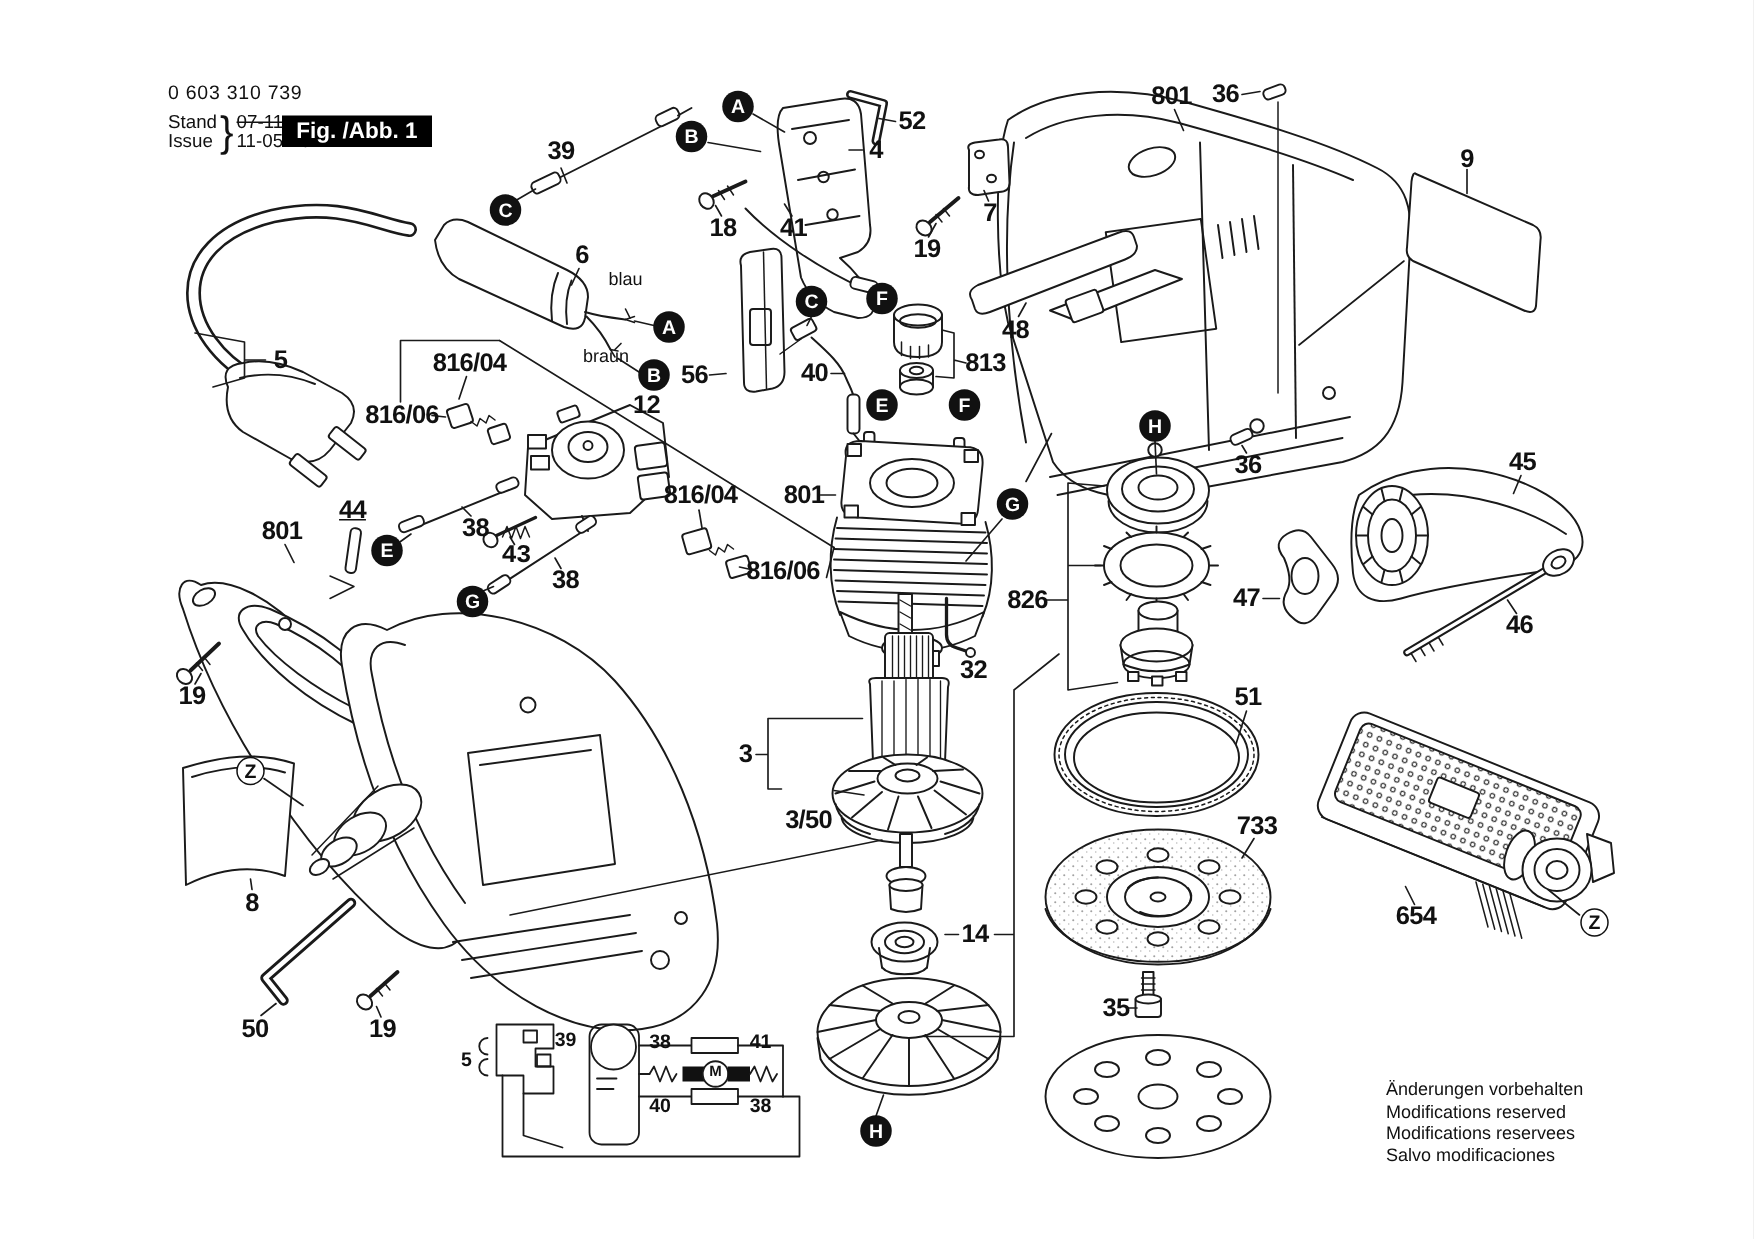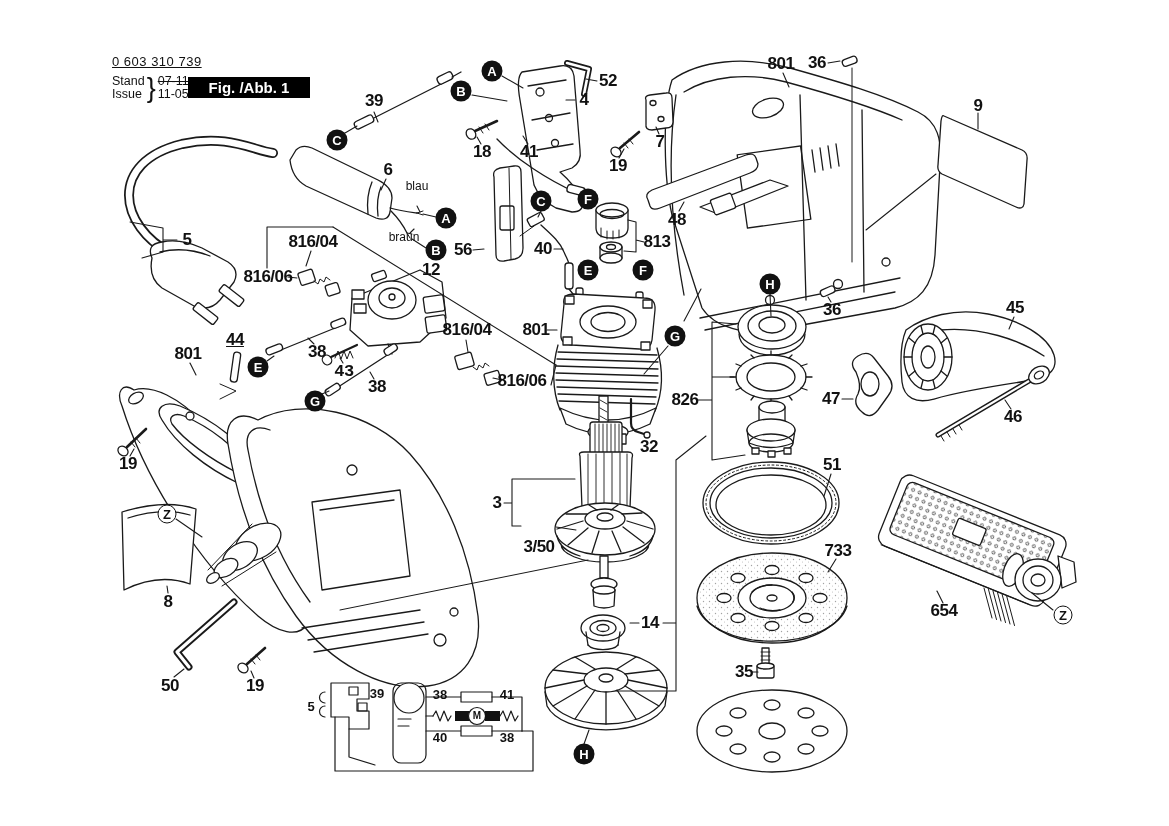--- a/index.html
+++ b/index.html
@@ -1,25 +1,25 @@
 <!DOCTYPE html>
 <html><head>
 <meta charset="utf-8">
 <style>
   html,body{margin:0;padding:0;background:#e8e8e8;}
   .canvas{position:relative;width:1169px;height:826px;background:#ffffff;overflow:hidden;
           font-family:"Liberation Sans",sans-serif;color:#111;}
   .canvas svg{position:absolute;left:0;top:0;}
   .hdr{position:absolute;left:112px;top:54px;}
-  .pn{font-size:13px;letter-spacing:.5px;text-decoration:underline;}
+  .pn{font-size:13px;letter-spacing:.5px;}
   .si{display:flex;align-items:center;margin-top:6px;font-size:12.5px;line-height:13px;}
   .sicol{display:flex;flex-direction:column;}
   .brace{font-size:27px;font-weight:400;margin:0 2px;transform:scaleY(1.05);}
   .strike{text-decoration:line-through;}
-  .figbox{position:absolute;left:188px;top:77px;width:122px;height:21px;background:#000;color:#fff;
+  .figbox{position:absolute;left:188px;top:77px;width:100px;height:21px;background:#000;color:#fff;
           font-weight:bold;font-size:15px;display:flex;align-items:center;justify-content:center;}
   .footer{position:absolute;left:924px;top:719px;font-size:12px;line-height:14.6px;}
   .plabel{position:absolute;transform:translate(-50%,-50%);font-weight:bold;font-size:17px;
           letter-spacing:-0.5px;white-space:nowrap;}
   .wlabel{position:absolute;transform:translate(-50%,-50%);font-size:12px;white-space:nowrap;}
   .slabel{position:absolute;transform:translate(-50%,-50%);font-weight:bold;font-size:13px;}
   .slabel.msmall{font-size:10px;}
   .callout{position:absolute;transform:translate(-50%,-50%);width:21px;height:21px;border-radius:50%;
            background:#111;color:#fff;font-weight:bold;font-size:13px;display:flex;align-items:center;
            justify-content:center;}
@@ -610,14 +610,20 @@
       <div class="callout" style="left: 643px; top: 270px;">F</div>
       <div class="callout" style="left: 258px; top: 367px;">E</div>
       <div class="callout" style="left: 315px; top: 401px;">G</div>
       <div class="callout" style="left: 675px; top: 336px;">G</div>
       <div class="callout" style="left: 770px; top: 284px;">H</div>
       <div class="callout" style="left: 584px; top: 754px;">H</div>
       <div class="callout outline" style="left: 167px; top: 514px;">Z</div>
       <div class="callout outline" style="left: 1063px; top: 615px;">Z</div>
     </div>
 
-
+<div class="footer">
+  <div>Änderungen vorbehalten</div>
+  <div>Modifications reserved</div>
+  <div>Modifications reservees</div>
+  <div>Salvo modificaciones</div>
 </div>
 
+</div>
+
 </body></html>

